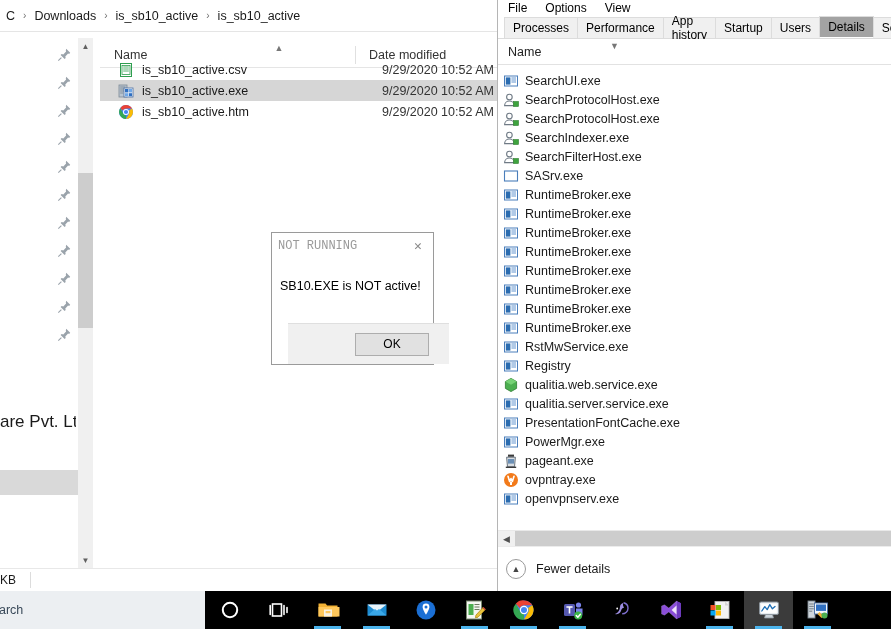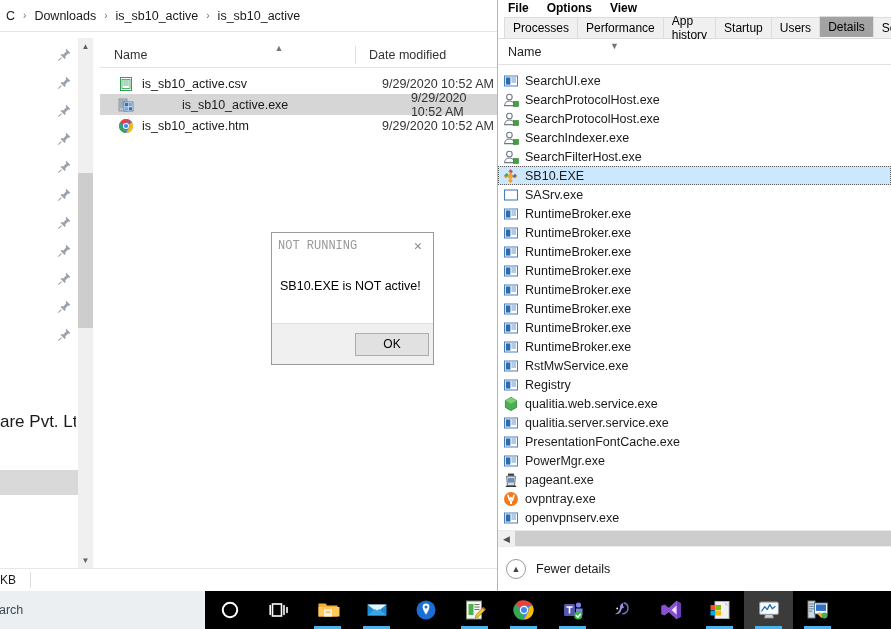--- a/index.html
+++ b/index.html
@@ -66,25 +66,25 @@
     display: flex; align-items: center; color: #333; font-size: 12.5px;
   }
   .fl-col-name { width: 255px; padding-left: 14px; position: relative; }
   .fl-col-sep { position:absolute; left: 255px; top: 4px; width:1px; height:18px; background:#e0e0e0; }
   .fl-col-date { padding-left: 14px; }
   .sort-caret {
     position: absolute; left: 273px; top: 44px; width: 12px; height: 8px;
     color: #777; font-size: 9px; text-align:center; line-height: 8px;
   }
 
-  .fl-rows { position: absolute; left: 100px; top: 73px; width: 397px; }
+  .fl-rows { position: absolute; left: 100px; top: 59px; width: 397px; }
   .fl-row {
     height: 21px; display: flex; align-items: center; font-size: 12.5px; color: #1a1a1a;
   }
-  .fl-row.selected { background: #d6d6d6; gap: 40px; }
+  .fl-row.selected { background: #d6d6d6; }
   .fl-icon { width: 16px; height: 16px; margin-left: 18px; margin-right: 8px; flex: none; position: relative; }
   .fl-name { width: 222px; white-space: nowrap; overflow: hidden; }
   .fl-date { padding-left: 18px; color: #333; }
 
   
   .exp-status {
     position:absolute; left:0; top:568px; width:497px; height:23px;
     background:#ffffff; border-top:1px solid #e8e8e8;
     display:flex; align-items:center; font-size:12px; color:#1a1a1a;
   }
@@ -105,23 +105,23 @@
     font-size: 12px; color: #9a9a9a; font-family: Liberation Mono, monospace;
   }
   .dlg-close {
     width: 30px; height: 24px; display:flex; align-items:center; justify-content:center;
     color:#8a8a8a; font-size: 13px;
   }
   .dlg-body {
     height: 66px; padding: 20px 0 0 8px; font-size: 12.5px; color: #000;
   }
   .dlg-footer {
-    position:absolute; left:0; bottom:0; width:161px; height:41px;
+    position:absolute; left:16px; bottom:0; width:161px; height:41px;
     background: #f0f0f0; border-top: 1px solid #dfdfdf;
-    display:flex; align-items:center; justify-content:flex-end; padding-right: 4px;
+    display:flex; align-items:center; justify-content:flex-end; padding-right: 20px;
   }
   .dlg-btn {
     width: 74px; height: 23px; background: #e1e1e1;
     border: 1px solid #adadad; font-size: 12px; color: #000;
     font-family: "Liberation Sans", sans-serif;
     display:flex; align-items:center; justify-content:center;
     cursor: default;
   }
 
   
@@ -129,21 +129,21 @@
     position: absolute; left: 497px; top: 0; width: 394px; height: 591px;
     background: #ffffff;
     border-left: 1px solid #b5b5b5;
     overflow: hidden;
     z-index: 20;
   }
   .tm-menubar {
     height: 16px; display: flex; align-items: center; gap: 0px;
     font-size: 12px; color: #000; padding-left: 10px; background:#fff;
   }
-  .tm-menu-item { padding: 0 10px 0 0; margin-right: 8px; font-weight: bold; }
+  .tm-menu-item { padding: 0 10px 0 0; margin-right: 8px; }
   .tm-tabs {
     position: relative; height: 22px; margin-top: 1px;
     display: flex; align-items: flex-end; padding-left: 6px;
     border-bottom: 1px solid #dcdcdc;
   }
   .tm-tab {
     height: 21px; padding: 0 8px; display:flex; align-items:center;
     font-size: 12px; color: #000;
     background: #f0f0f0; border: 1px solid #dcdcdc; border-bottom: none;
     margin-right: -1px;
@@ -451,29 +451,20 @@
           <div>SearchIndexer.exe</div>
         </div>
         <div class="tm-row">
           <div class="tm-ico"><svg width="16" height="16" viewBox="0 0 16 16" xmlns="http://www.w3.org/2000/svg">
               <circle cx="6.4" cy="5" r="2.8" fill="none" stroke="#6f7a85" stroke-width="1.1"></circle>
               <path d="M1.6 13.6c0-2.7 2.2-4.6 4.8-4.6s4.8 1.9 4.8 4.6z" fill="none" stroke="#6f7a85" stroke-width="1.1"></path>
               <rect x="10.5" y="9.5" width="5" height="5" fill="#3ea33e" stroke="#2e7d2e" stroke-width="0.6"></rect>
             </svg></div>
           <div>SearchFilterHost.exe</div>
         </div>
-        <div class="tm-row selected">
-          <div class="tm-ico"><svg width="16" height="16" viewBox="0 0 16 16" xmlns="http://www.w3.org/2000/svg">
-              <path d="M7.5 1.2 l2.4 2.4 -1.7 1.7 2.2 2.2 1.7-1.7 2.4 2.4 -2.4 2.4 -1.7-1.7 -2.2 2.2 1.7 1.7 -2.4 2.4 -2.4-2.4 1.7-1.7 -2.2-2.2 -1.7 1.7 -2.4-2.4 2.4-2.4 1.7 1.7 2.2-2.2 -1.7-1.7z" fill="#f0a33c"></path>
-              <path d="M7.5 1.2 l2.4 2.4 -1.7 1.7 -2.2-2.2 1.5-1.9z" fill="#d94a4a"></path>
-              <path d="M1.3 7.5 l2.4-2.4 1.7 1.7 -2.2 2.2 -1.9-1.5z" fill="#4aa34a"></path>
-              <path d="M13.7 7.5 l-2.4 2.4 -1.7-1.7 2.2-2.2 1.9 1.5z" fill="#3c73c4"></path>
-            </svg></div>
-          <div>SB10.EXE</div>
-        </div>
         <div class="tm-row">
           <div class="tm-ico"><svg width="16" height="16" viewBox="0 0 16 16" xmlns="http://www.w3.org/2000/svg">
               <rect x="1.5" y="3" width="13" height="10" fill="#ffffff" stroke="#4a7ebb" stroke-width="1.1"></rect>
             </svg></div>
           <div>SASrv.exe</div>
         </div>
         <div class="tm-row">
           <div class="tm-ico"><svg width="16" height="16" viewBox="0 0 16 16" xmlns="http://www.w3.org/2000/svg">
               <rect x="1.5" y="3" width="13" height="10" fill="#ffffff" stroke="#4a7ebb" stroke-width="1"></rect>
               <rect x="2.8" y="4.4" width="4.6" height="7.2" fill="#2b6cb0"></rect>

